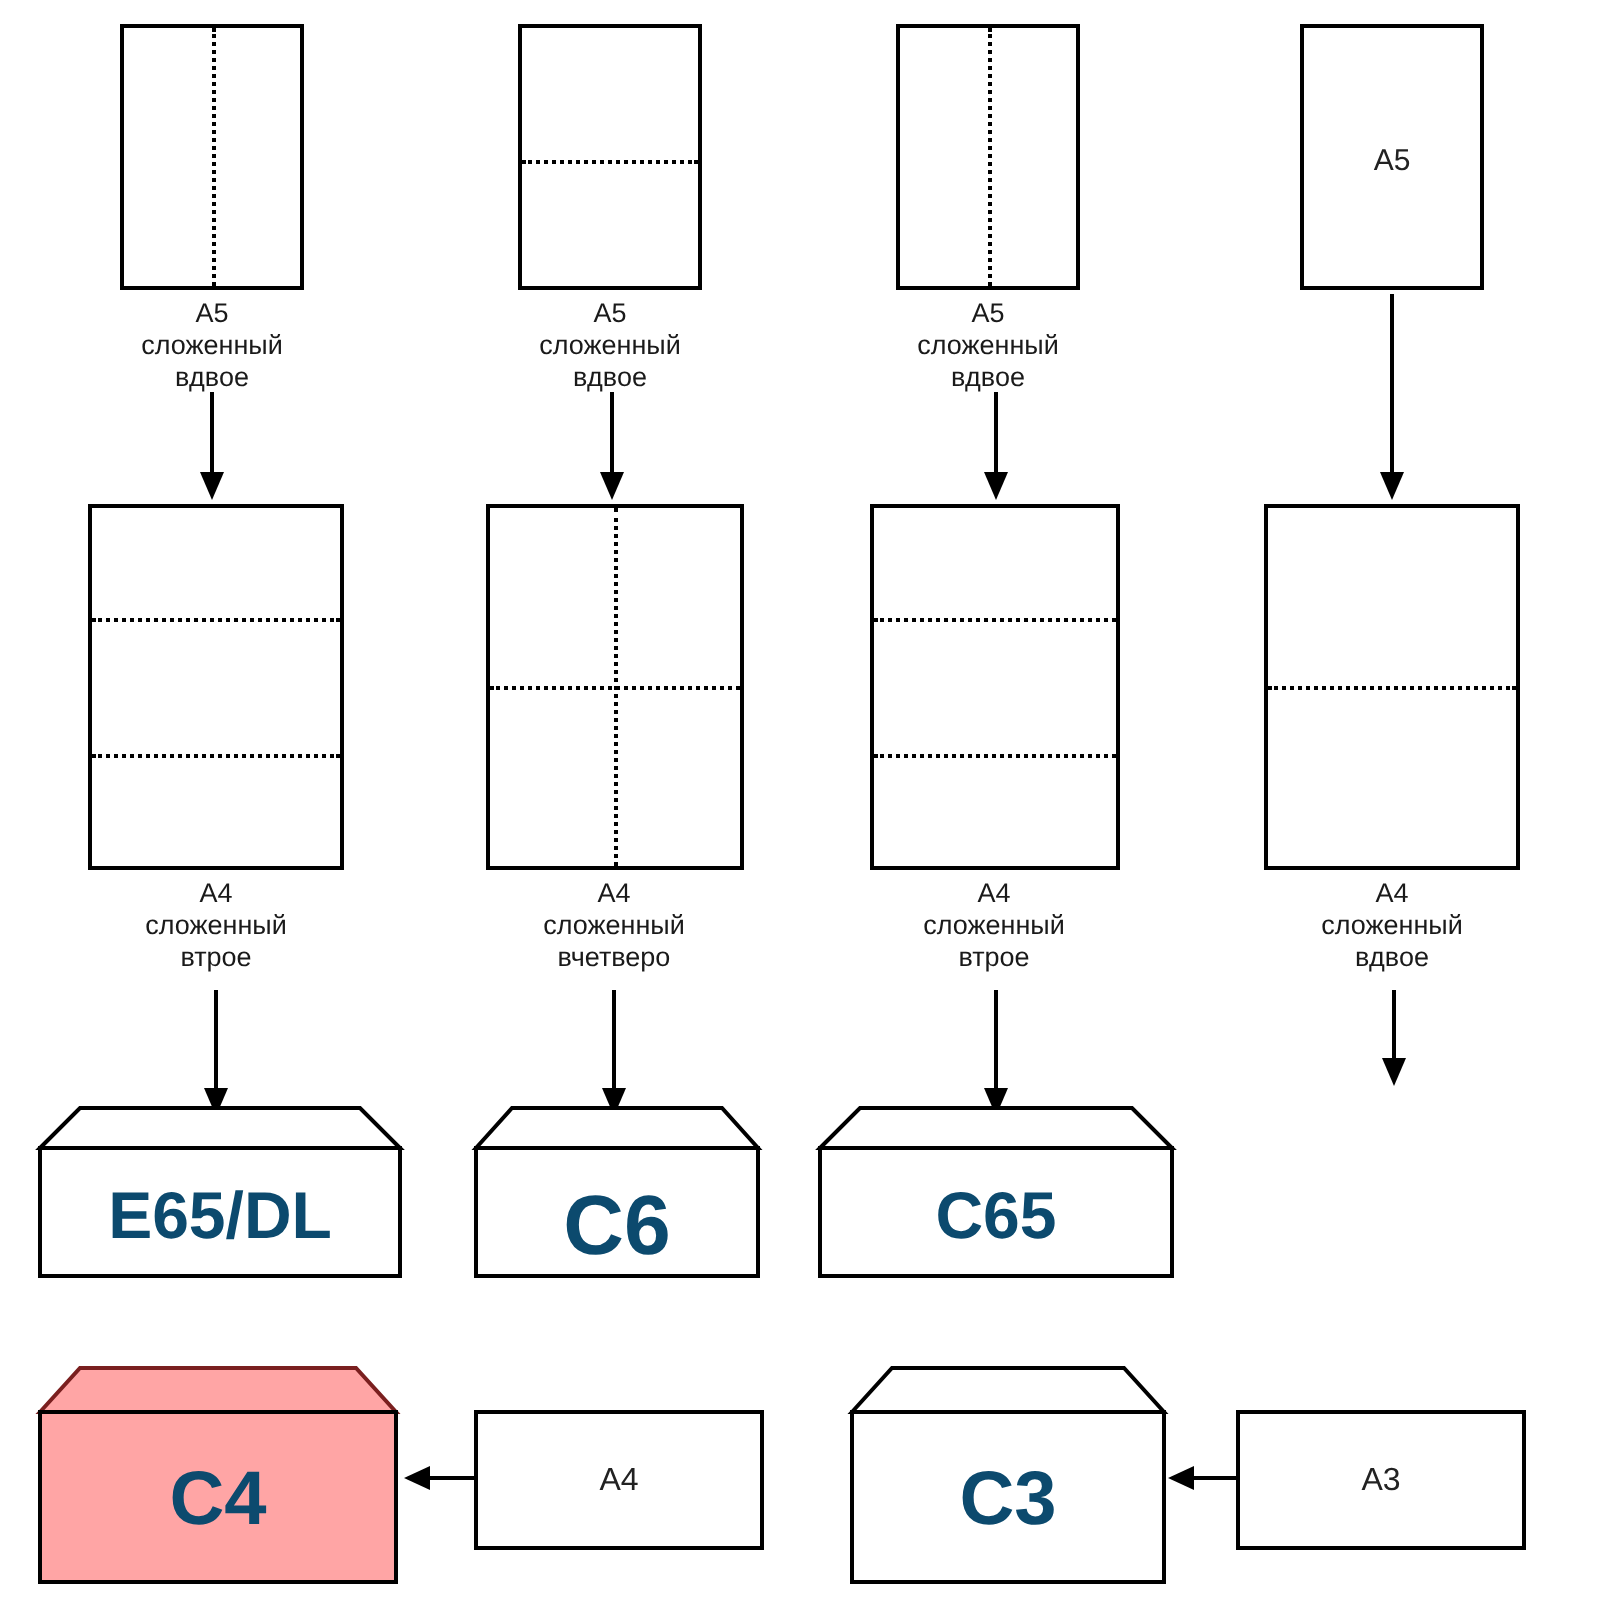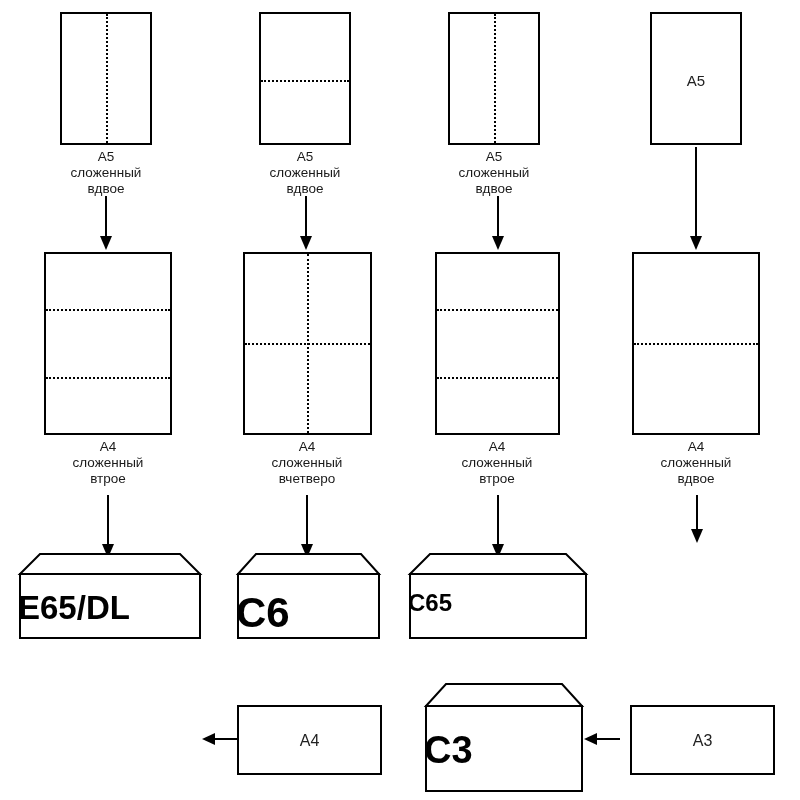--- a/index.html
+++ b/index.html
@@ -49,23 +49,23 @@
   }
   .arrow{
     position:absolute;
   }
   .envelope{
     position:absolute;
   }
   .env-label{
     position:absolute;
     left:0;right:0;
-    text-align:left;
+    text-align:center;
     font-weight:700;
-    color:#000000;
+    color:#0c4a6e;
     pointer-events:none;
   }
   svg{display:block;overflow:visible;}
 </style>
 </head>
 <body>
 
 <div id="stage">
 
   <div class="paper" style="left:60px;top:12px;width:92px;height:133px;">
@@ -172,24 +172,31 @@
       <rect x="2" y="24" width="141" height="64" fill="#ffffff" stroke="#000" stroke-width="2"></rect>
     </svg>
     <div class="env-label" style="top:39px;font-size:42px;">C6</div>
   </div>
 
   <div class="envelope" style="left:408px;top:550px;width:180px;height:90px;">
     <svg width="180" height="90" viewBox="0 0 180 90">
       <polygon points="2,24 22,4 158,4 178,24" fill="#ffffff" stroke="#000" stroke-width="2" stroke-linejoin="miter"></polygon>
       <rect x="2" y="24" width="176" height="64" fill="#ffffff" stroke="#000" stroke-width="2"></rect>
     </svg>
-    <div class="env-label" style="top:39px;font-size:24px;">C65</div>
-  </div>
-
-
+    <div class="env-label" style="top:39px;font-size:33px;">C65</div>
+  </div>
+
+
+  <div class="envelope" style="left:18px;top:679px;width:182px;height:115px;">
+    <svg width="182" height="115" viewBox="0 0 182 115">
+      <polygon points="2,27 22,5 160,5 180,27" fill="#FFA5A5" stroke="#7a1f1f" stroke-width="2" stroke-linejoin="miter"></polygon>
+      <rect x="2" y="27" width="178" height="85" fill="#FFA5A5" stroke="#000" stroke-width="2"></rect>
+    </svg>
+    <div class="env-label" style="top:50px;font-size:38px;">C4</div>
+  </div>
 
   <svg class="arrow" style="left:200px;top:730px;" width="40" height="18">
     <line x1="38" y1="9" x2="12" y2="9" stroke="#000" stroke-width="2"></line>
     <polygon points="2,9 15,3 15,15" fill="#000"></polygon>
   </svg>
 
   <div class="paper" style="left:237px;top:705px;width:145px;height:70px;">
     <div class="inner-label" style="top:25px;font-size:16px;">A4</div>
   </div>
 
@@ -199,17 +206,17 @@
       <rect x="2" y="27" width="156" height="85" fill="#ffffff" stroke="#000" stroke-width="2"></rect>
     </svg>
     <div class="env-label" style="top:50px;font-size:38px;">C3</div>
   </div>
 
   <svg class="arrow" style="left:582px;top:730px;" width="40" height="18">
     <line x1="38" y1="9" x2="12" y2="9" stroke="#000" stroke-width="2"></line>
     <polygon points="2,9 15,3 15,15" fill="#000"></polygon>
   </svg>
 
-  <div class="paper" style="left:618px;top:705px;width:145px;height:70px;margin-left:12px;">
+  <div class="paper" style="left:618px;top:705px;width:145px;height:70px;">
     <div class="inner-label" style="top:25px;font-size:16px;">A3</div>
   </div>
 
 </div>
 
 </body></html>

